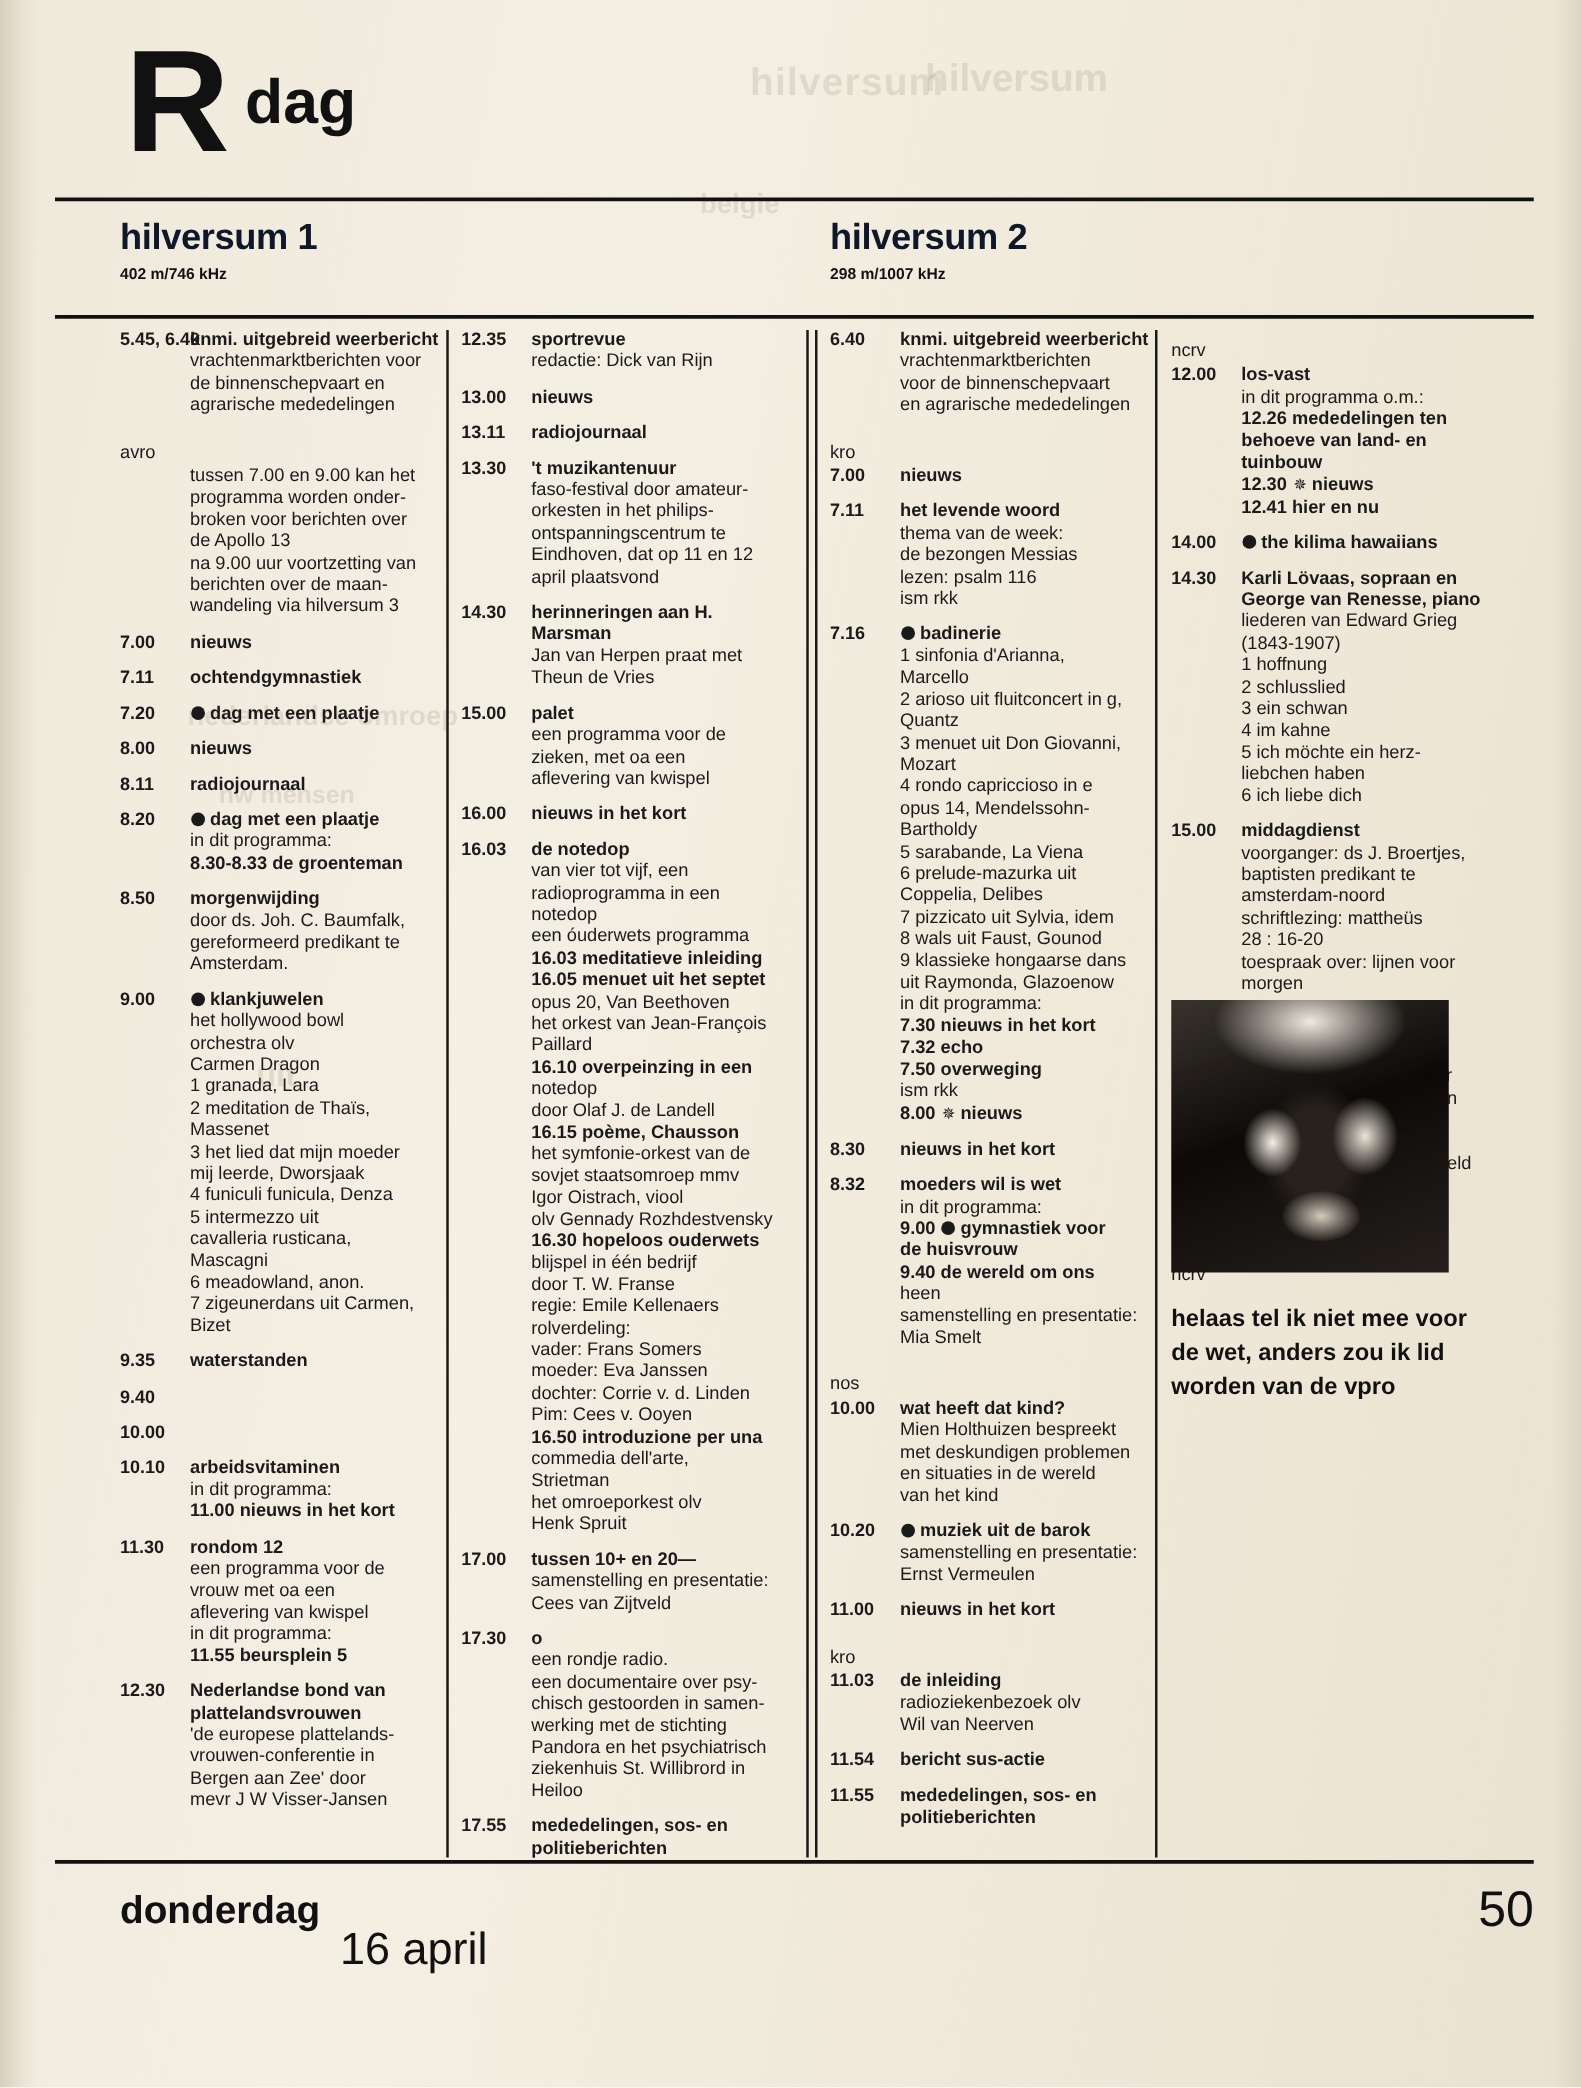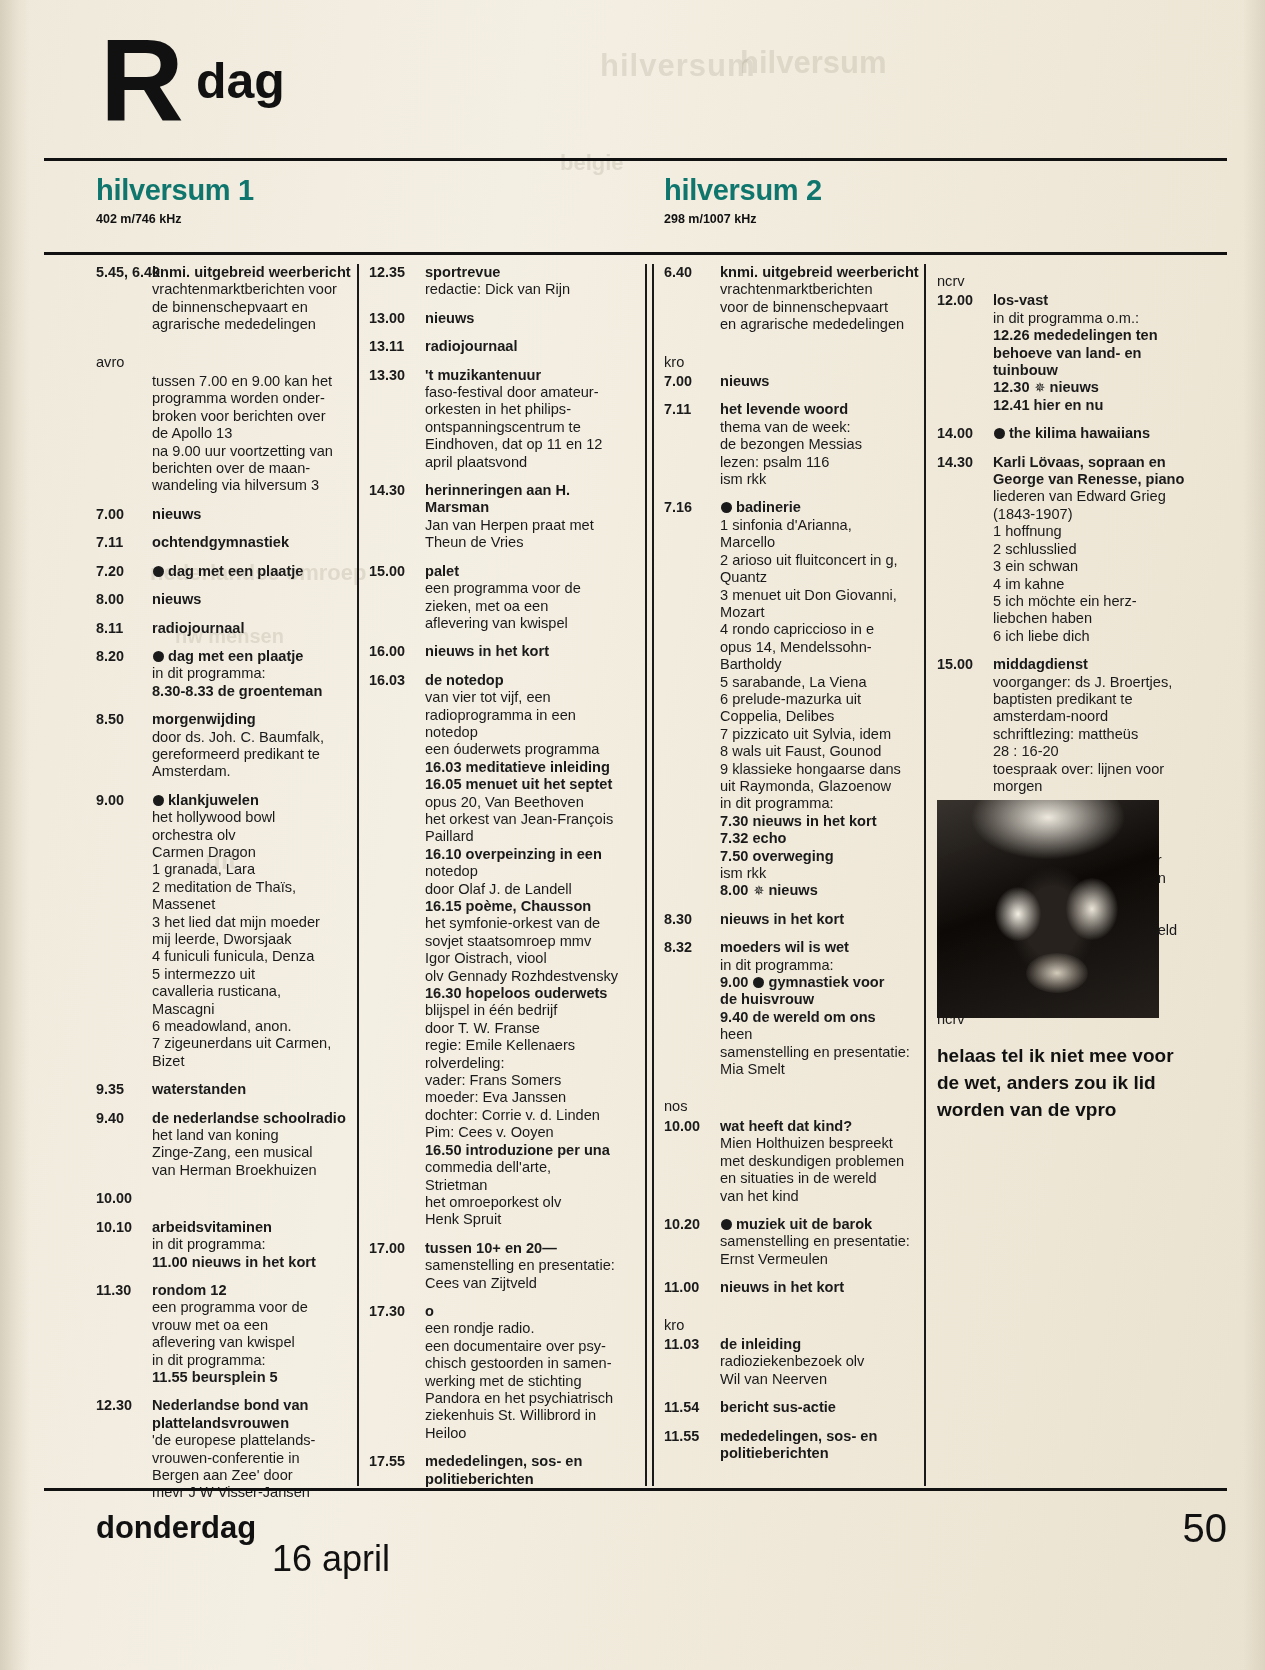--- a/index.html
+++ b/index.html
@@ -97,21 +97,21 @@
     background: #111;
   }
 
   .station {
     position: absolute;
     top: 174px;
   }
   .station .name {
     font-size: 29px;
     font-weight: bold;
-    color: #0f766e;
+    color: #0f172a;
     letter-spacing: -0.3px;
   }
   .station .freq {
     margin-top: 5px;
     font-size: 12.5px;
     font-weight: bold;
     color: #111;
   }
   .st1 { left: 52px; }
   .st2 { left: 620px; }
@@ -419,26 +419,20 @@
           <div class="spacer"></div>
           <div class="entry">
             <div class="time">9.35</div>
             <div class="body">
               <div class="ttl">waterstanden</div>
             </div>
           </div>
           <div class="spacer"></div>
           <div class="entry">
             <div class="time">9.40</div>
-            <div class="body">
-              <div class="ttl">de nederlandse schoolradio</div>
-              <div class="sub">het land van koning</div>
-              <div class="sub">Zinge-Zang, een musical</div>
-              <div class="sub">van Herman Broekhuizen</div>
-            </div>
           </div>
           <div class="spacer"></div>
           <div class="entry">
             <div class="time">10.00</div>
           </div>
           <div class="spacer"></div>
           <div class="entry">
             <div class="time">10.10</div>
             <div class="body">
               <div class="ttl">arbeidsvitaminen</div>

